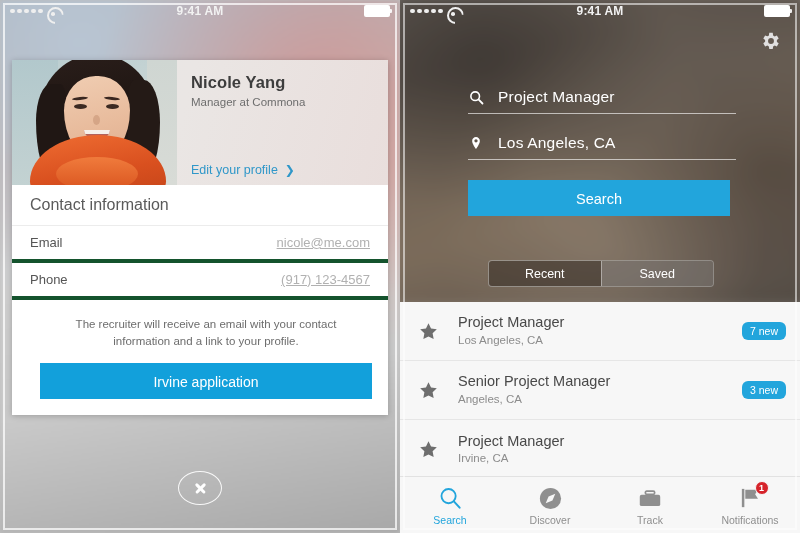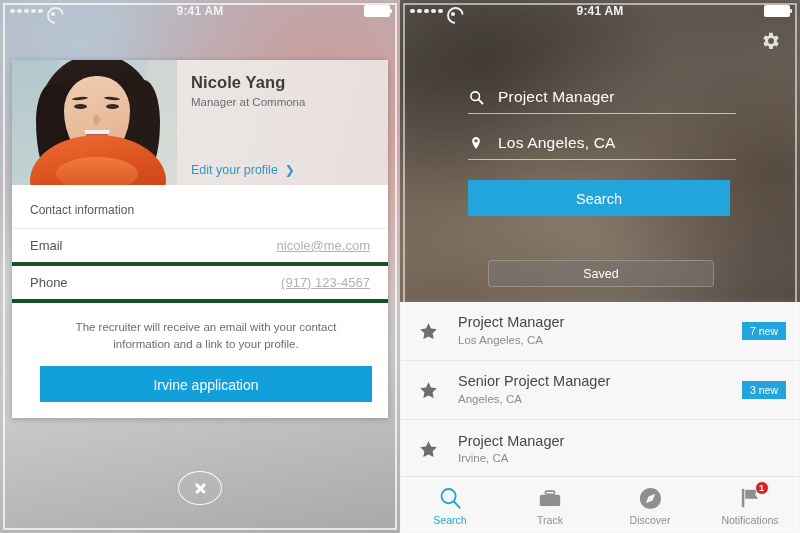--- a/index.html
+++ b/index.html
@@ -119,21 +119,21 @@
   .subtitle{font-size:11.5px;color:#6e6e6e;margin-top:3px;line-height:1.25;}
   .location{font-size:11.5px;color:#9a9a9a;margin-top:1px;line-height:1.25;}
   .edit-link{
     position:absolute;left:14px;bottom:8px;
     display:flex;align-items:center;gap:7px;
     font-size:12.5px;color:#2f97c9;font-weight:normal;cursor:pointer;
   }
   .edit-link .chev{font-size:12px;font-weight:bold;color:#2f97c9;}
 
   .sec-title{
-    font-size:12px;color:#5a5a5a;padding:18px 0 11px 18px;
+    font-size:16px;color:#5a5a5a;padding:11px 0 11px 18px;
     border-bottom:1px solid #ececec;
   }
   .row{
     display:flex;align-items:center;justify-content:space-between;
     padding:9px 18px 9px 18px;border-bottom:4px solid #14532d;
   }
   .row .k{font-size:13px;color:#555555;}
   .row .v{font-size:13px;color:#b1b1b1;text-decoration:underline;}
   .card-foot{padding:16px 16px 16px 28px;}
   .disclaimer{
@@ -215,21 +215,21 @@
     padding:0 14px 0 18px;box-sizing:border-box;
     border-bottom:1px solid #e6e6e6;cursor:pointer;
   }
   .jobrow:last-child{border-bottom:0;}
   .star{width:40px;flex:none;display:flex;align-items:center;justify-content:flex-start;}
   .jobmain{flex:1;min-width:0;}
   .jobtitle{font-size:14.5px;color:#494949;line-height:1.2;}
   .jobloc{font-size:11.5px;color:#8c8c8c;margin-top:2px;line-height:1.2;}
   .badge{
     flex:none;background:#22a5dc;color:#ffffff;font-size:10.5px;
-    padding:3px 8px;border-radius:0;
+    padding:3px 8px;border-radius:6px;
   }
 
   .tabbar{
     position:absolute;left:0;right:0;bottom:0;height:56px;background:#f7f7f7;
     border-top:1px solid #e2e2e2;display:flex;z-index:30;
   }
   .tab{flex:1;display:flex;flex-direction:column;align-items:center;justify-content:center;gap:3px;cursor:pointer;position:relative;}
   .tab .ticon{height:26px;display:flex;align-items:flex-end;justify-content:center;position:relative;}
   .tab .tlabel{font-size:10.5px;color:#8f8f8f;}
   .tab.active .tlabel{color:#22a5dc;}
@@ -368,20 +368,21 @@
               <path fill="#ffffff" d="M8 1.2c-2.5 0-4.4 2-4.4 4.4C3.6 9 8 14.8 8 14.8s4.4-5.8 4.4-9.2c0-2.4-2-4.4-4.4-4.4zm0 6.2a1.9 1.9 0 1 1 0-3.8 1.9 1.9 0 0 1 0 3.8z"></path>
             </svg>
         </span>
         <span class="ftext" title="City, state or zip">Los Angeles, CA</span>
       </div>
     </div>
 
     <button class="search-btn">Search</button>
 
     <div class="segmented">
+      <div class="seg">Recent</div>
       <div class="seg active">Saved</div>
     </div>
 
     <div class="joblist">
 
       <div class="jobrow">
         <span class="star">
           <svg viewBox="0 0 24 24" width="21" height="21">
               <path fill="#6e6e6e" d="M12 2.6l2.9 6 6.6.9-4.8 4.6 1.2 6.6L12 17.6 6.1 20.7l1.2-6.6L2.5 9.5l6.6-.9z"></path>
             </svg>
@@ -427,36 +428,36 @@
           <svg viewBox="0 0 26 26" width="25" height="25">
               <circle cx="11" cy="10.5" r="7.4" fill="none" stroke="#22a5dc" stroke-width="1.9"></circle>
               <line x1="16.5" y1="16" x2="22.5" y2="22.5" stroke="#22a5dc" stroke-width="2.1" stroke-linecap="round"></line>
             </svg>
         </span>
         <span class="tlabel">Search</span>
       </div>
 
       <div class="tab">
         <span class="ticon">
+          <svg viewBox="0 0 26 26" width="25" height="25">
+              <circle cx="13" cy="13" r="11" fill="#8f8f8f"></circle>
+              <path fill="#f7f7f7" d="M18 8l-3 7.2-7 2.8 3-7.2z"></path>
+            </svg>
+        </span>
+        <span class="tlabel">Discover</span>
+      </div>
+
+      <div class="tab">
+        <span class="ticon">
           <svg viewBox="0 0 28 24" width="26" height="23">
               <rect x="9" y="3" width="10" height="3.4" rx="1.4" fill="none" stroke="#8f8f8f" stroke-width="1.8"></rect>
               <rect x="3" y="7" width="22" height="12" rx="2" fill="#8f8f8f"></rect>
             </svg>
         </span>
         <span class="tlabel">Track</span>
-      </div>
-
-      <div class="tab">
-        <span class="ticon">
-          <svg viewBox="0 0 26 26" width="25" height="25">
-              <circle cx="13" cy="13" r="11" fill="#8f8f8f"></circle>
-              <path fill="#f7f7f7" d="M18 8l-3 7.2-7 2.8 3-7.2z"></path>
-            </svg>
-        </span>
-        <span class="tlabel">Discover</span>
       </div>
 
       <div class="tab">
         <span class="ticon">
           <svg viewBox="0 0 26 26" width="25" height="25">
               <rect x="4" y="3" width="2.6" height="19" fill="#8f8f8f"></rect>
               <path fill="#8f8f8f" d="M7.6 4h13.2l-3 4.6 3 4.6H7.6z"></path>
             </svg>
           <span class="tbadge">1</span>
         </span>

